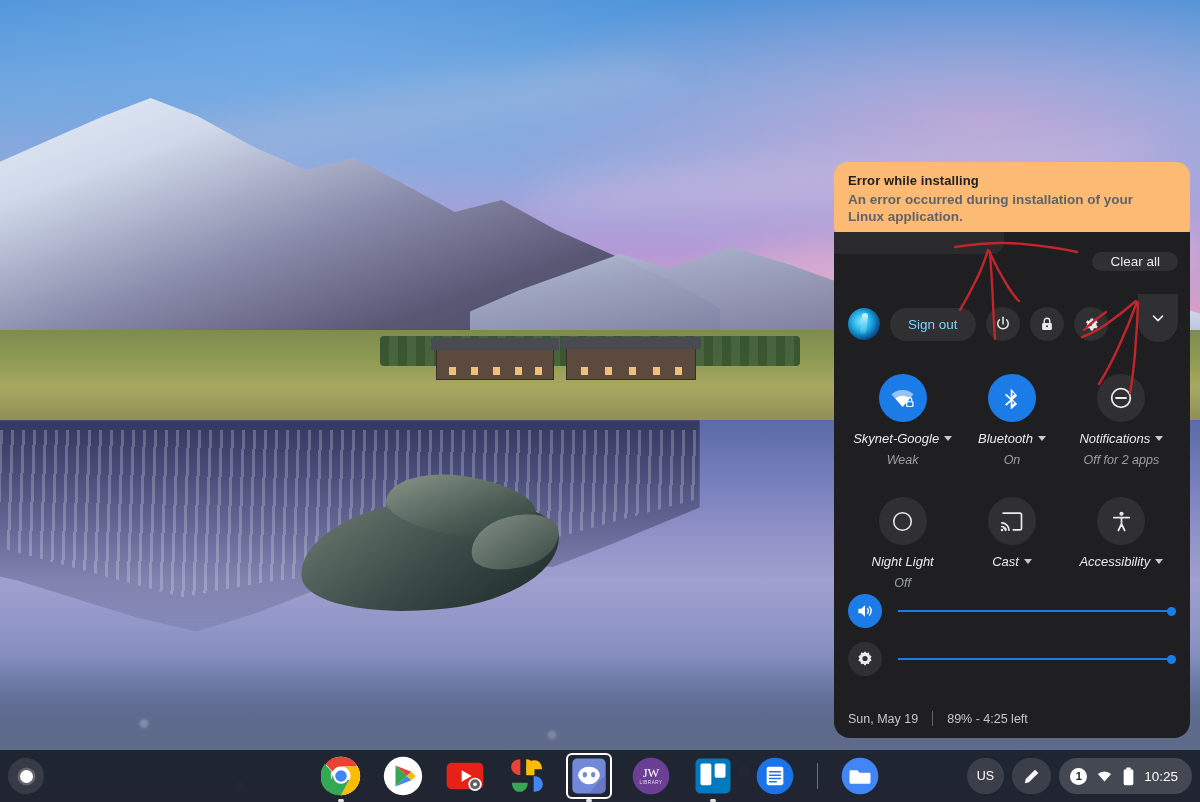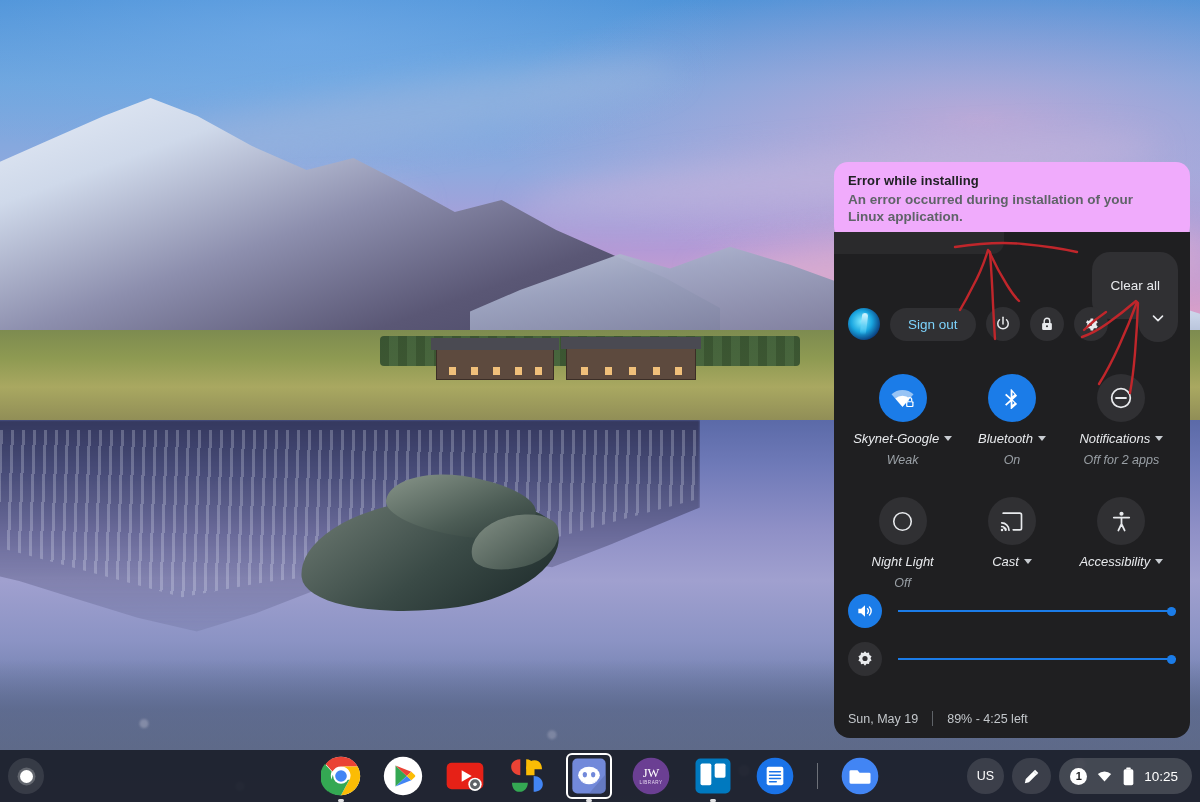--- a/index.html
+++ b/index.html
@@ -101,38 +101,38 @@
     filter: blur(1px);
   }
   .rock { position: absolute; background: linear-gradient(150deg, #6d7a72, #3a4a46 55%, #1d2a2a); border-radius: 48% 52% 46% 54% / 58% 44% 56% 42%; }
   .rock-a { left: 300px; top: 500px; width: 260px; height: 110px; transform: rotate(-6deg); }
   .rock-b { left: 386px; top: 476px; width: 150px; height: 60px; transform: rotate(8deg); background: linear-gradient(150deg, #8d9a8e, #4c5c55 60%, #2a3836); }
   .rock-c { left: 470px; top: 516px; width: 90px; height: 52px; transform: rotate(-14deg); background: linear-gradient(160deg, #7d8a80, #3f4f49); }
 
   
   .notif-card {
     position: absolute; left: 834px; top: 162px; width: 356px; height: 78px;
-    background: #f0abfc; border-radius: 14px; padding: 11px 20px 0 14px;
+    background: #fdba74; border-radius: 14px; padding: 11px 20px 0 14px;
   }
   .notif-title { font-size: 13px; font-weight: bold; color: #202124; letter-spacing: .1px; }
   .notif-body { font-size: 13.5px; color: #5f6368; line-height: 17px; margin-top: 3px; font-weight: bold; }
 
   
   .tray {
     position: absolute; left: 834px; top: 232px; width: 356px; height: 506px;
     background: #1f1f21; border-radius: 0 0 16px 16px;
   }
   .ghost-card {
     position: absolute; left: 0; top: 0; width: 170px; height: 22px;
     background: #2a2a2c; border-radius: 0 0 12px 0;
   }
   .clear-all-row { position: absolute; right: 12px; top: 20px; }
   .clear-all {
     background: #303033; color: #e8eaed; border: none; border-radius: 18px;
-    padding: 26px 18px; font-size: 13.5px; font-family: "Liberation Sans", sans-serif;
+    padding: 2px 18px; font-size: 13.5px; font-family: "Liberation Sans", sans-serif;
     cursor: pointer;
   }
   .top-row {
     position: absolute; left: 14px; right: 12px; top: 70px; height: 44px;
     display: flex; align-items: center; gap: 10px;
   }
   .avatar {
     width: 32px; height: 32px; border-radius: 50%;
     background: radial-gradient(circle at 42% 42%, #7fe9ff 0%, #19a6e0 40%, #0a3a7a 75%, #06122e 100%);
     position: relative; overflow: hidden; flex: none;

